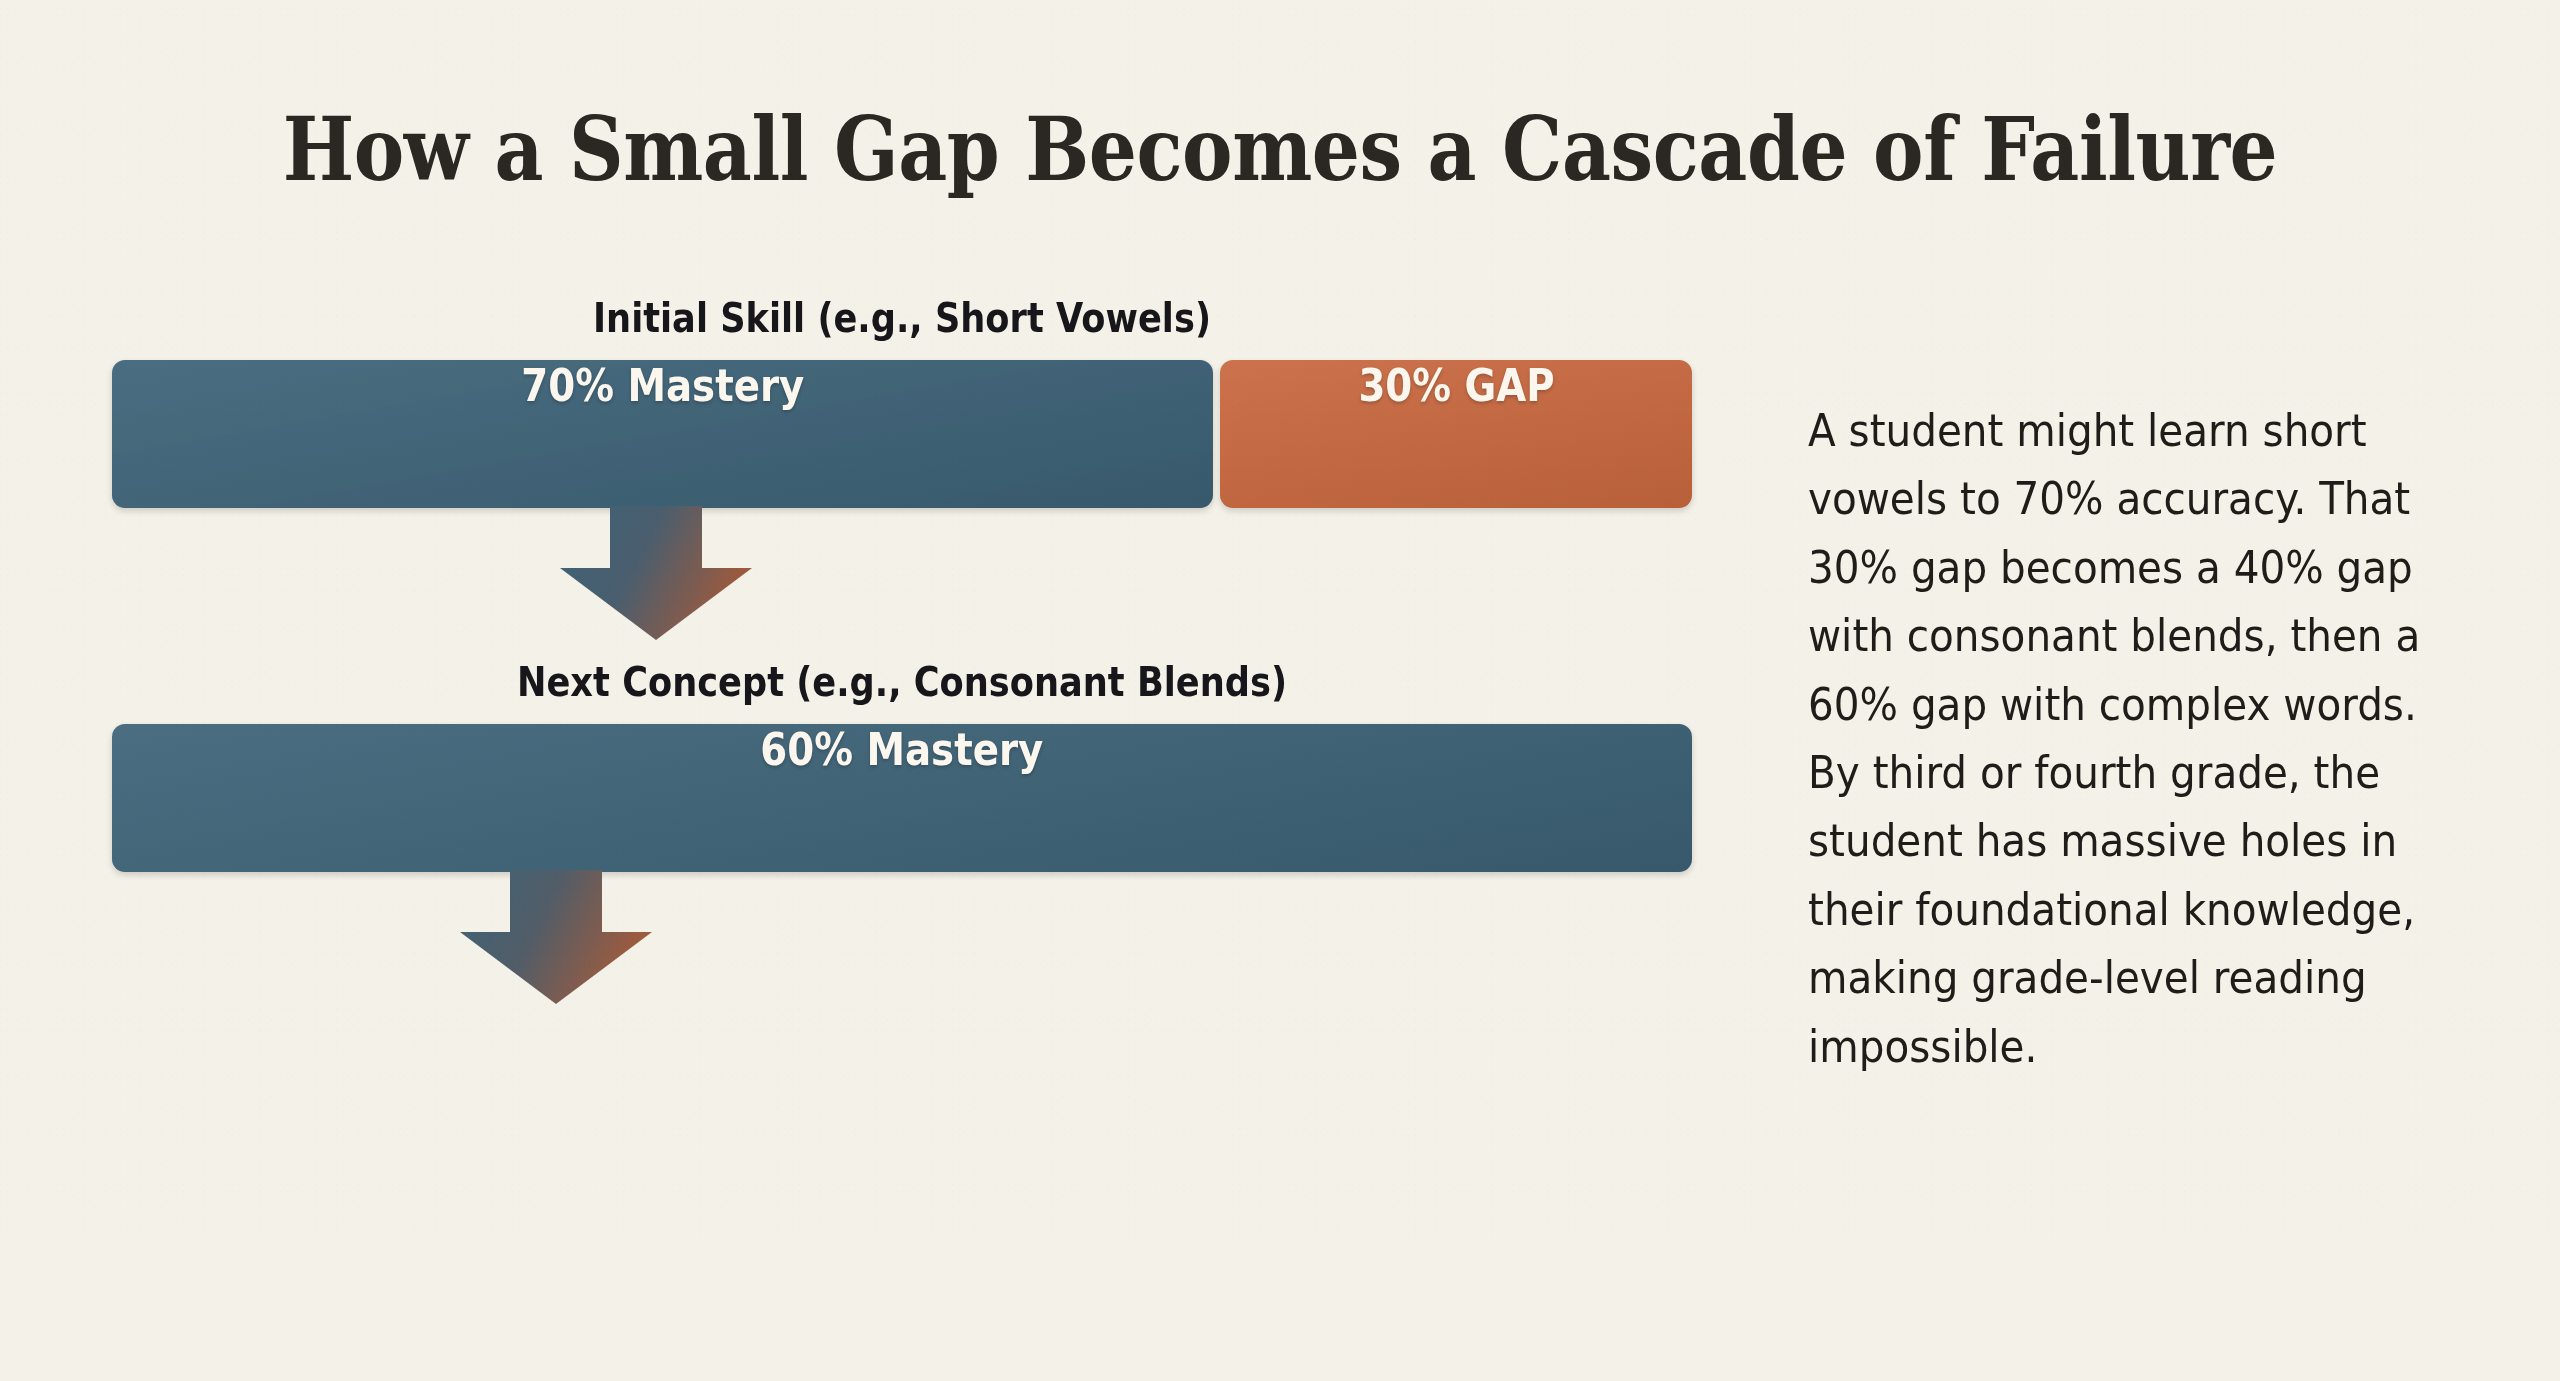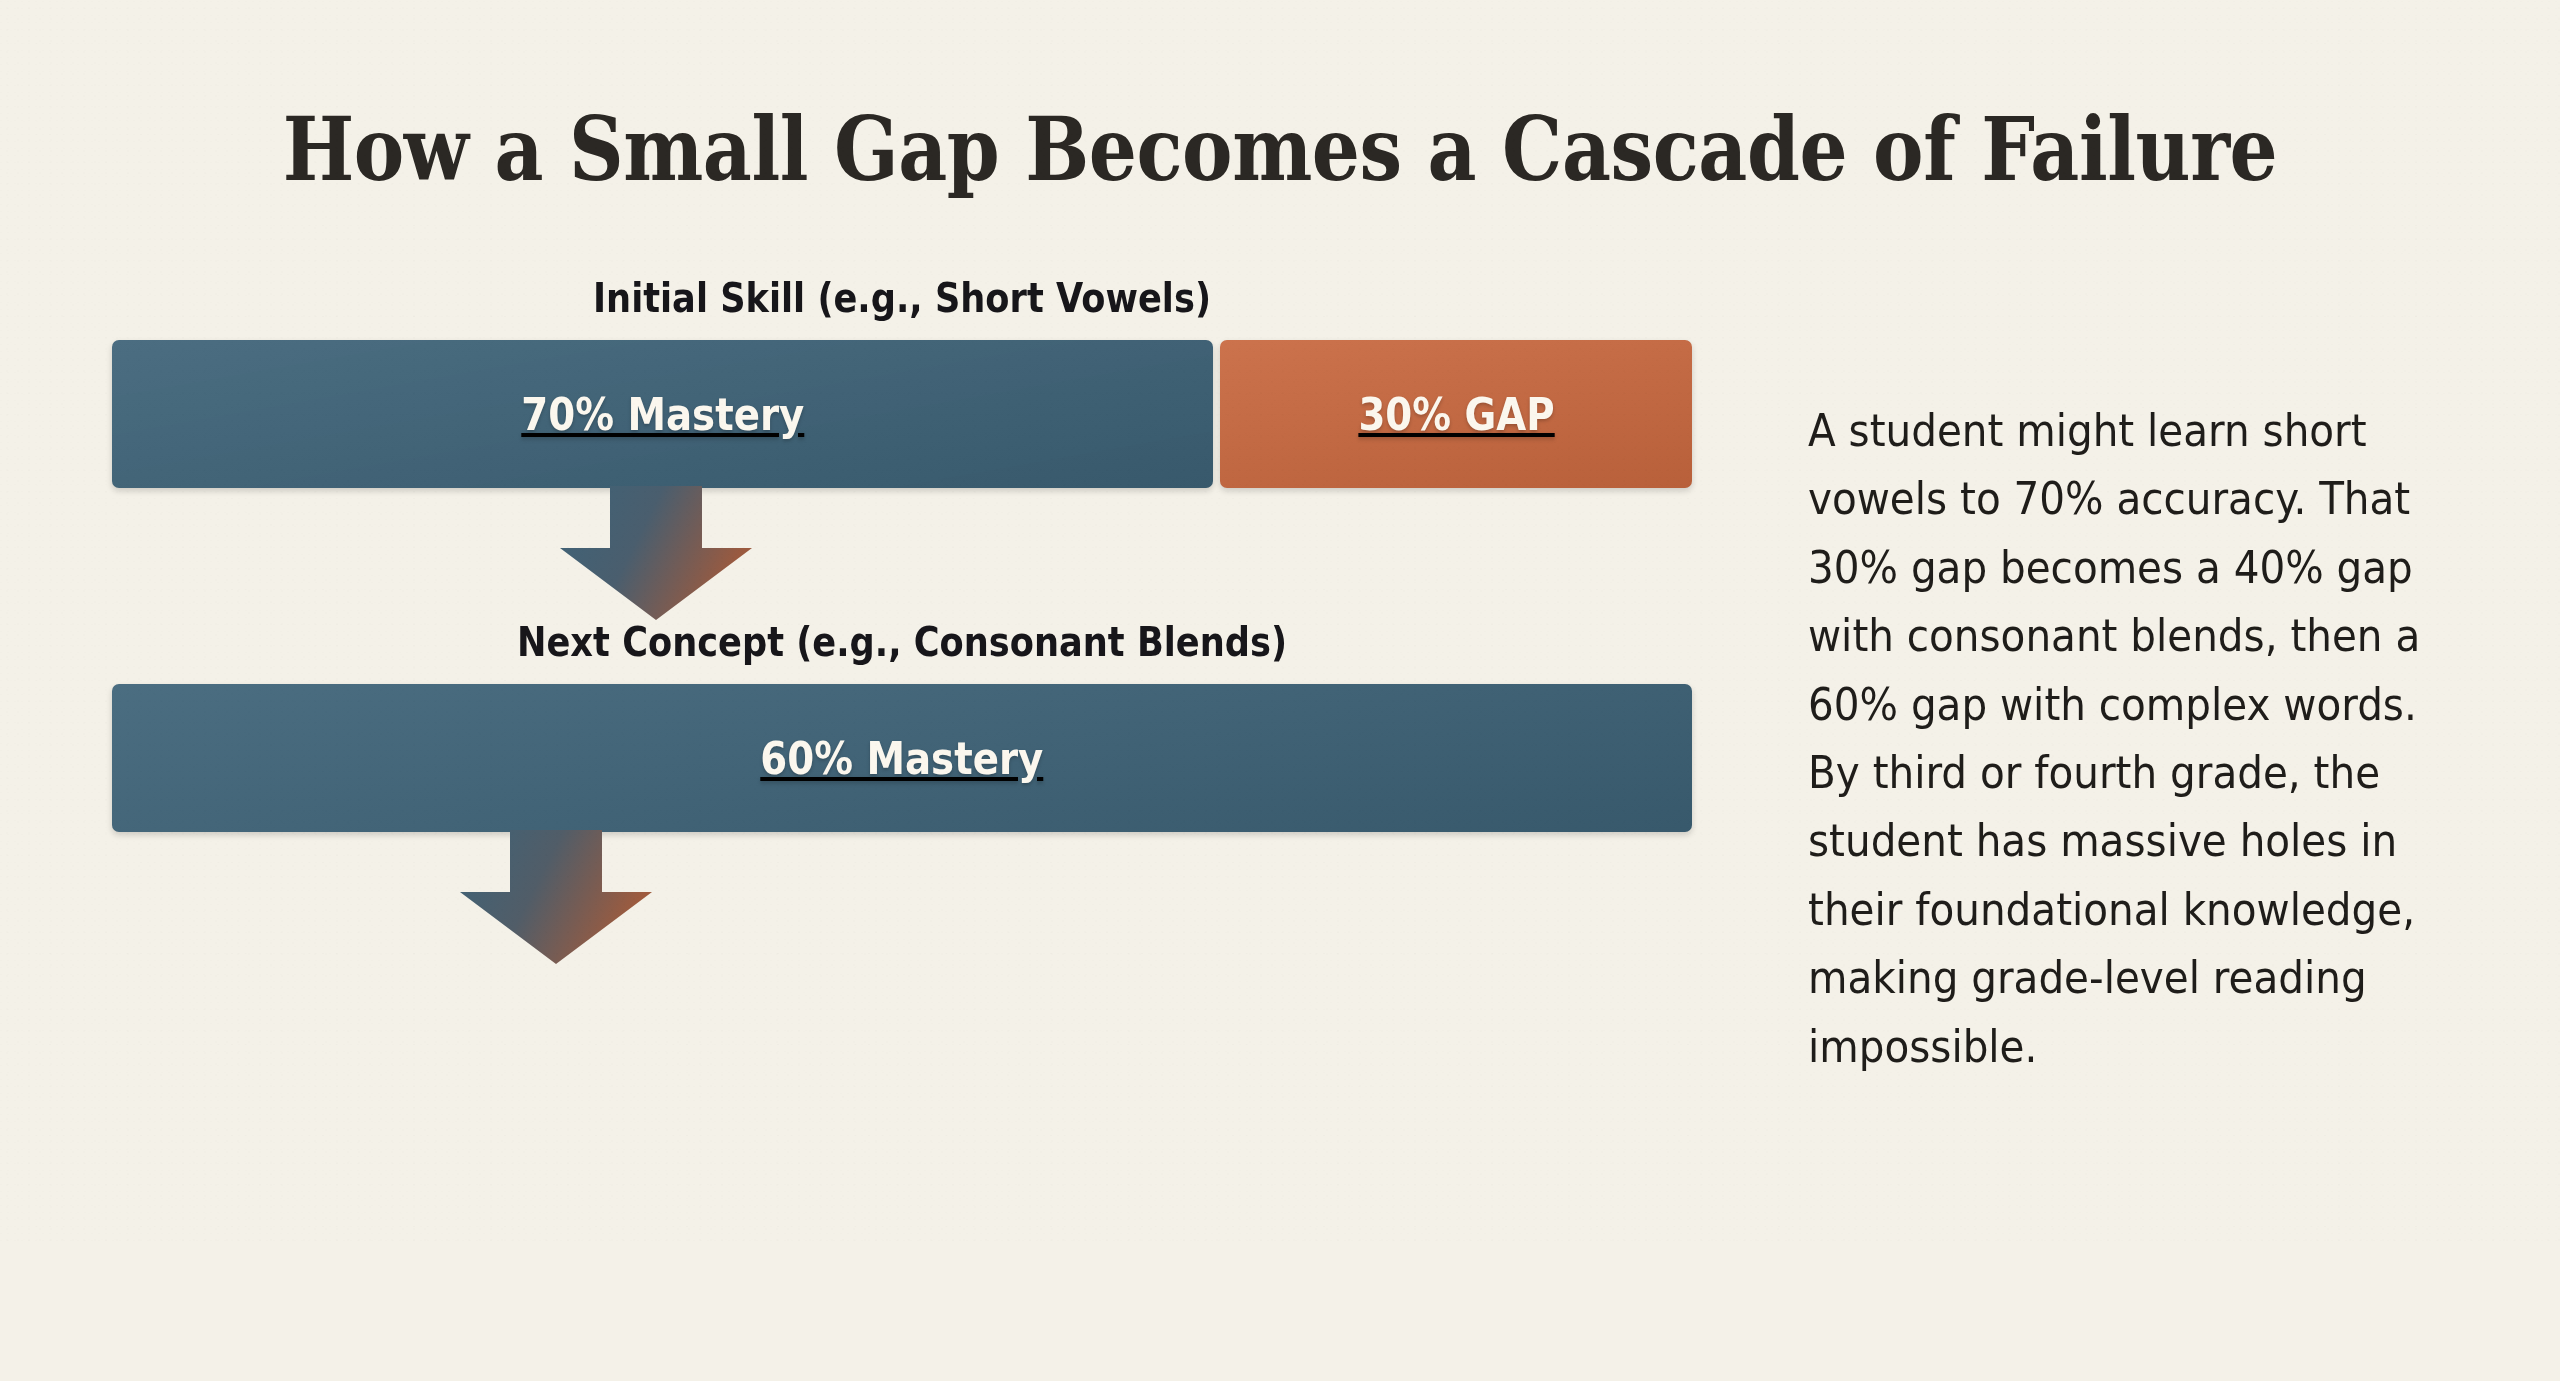--- a/index.html
+++ b/index.html
@@ -55,21 +55,21 @@
   }
 
   
   .cascade {
     position: absolute;
     left: 112px;
     top: 276px;
     width: 1580px;
   }
 
-  .stage { position: relative; }
+  .stage { position: relative; margin-top: 20px; }
 
   .stage-label {
     text-align: center;
     font-family: "DejaVu Sans", "Liberation Sans", sans-serif;
     font-weight: 700;
     font-size: 40px;
     color: #17161A;
     transform: scaleX(.88);
     white-space: nowrap;
     margin-bottom: 20px;
@@ -77,27 +77,25 @@
   }
 
   .bar {
     display: flex;
     height: 148px;
     gap: 7px;
   }
 
   .seg {
     display: flex;
-    align-items: center;
     justify-content: center;
-    border-radius: 7px;
+    border-radius: 13px;
     box-shadow: 0 3px 6px rgba(0,0,0,.16);
     position: relative;
     overflow: hidden;
-    text-decoration: underline;
   }
 
   .seg-mastery {
     background:
       linear-gradient(170deg, rgba(255,255,255,.065) 0%, rgba(0,0,0,.10) 100%),
       #3E6378;
   }
 
   .seg-gap {
     background:

